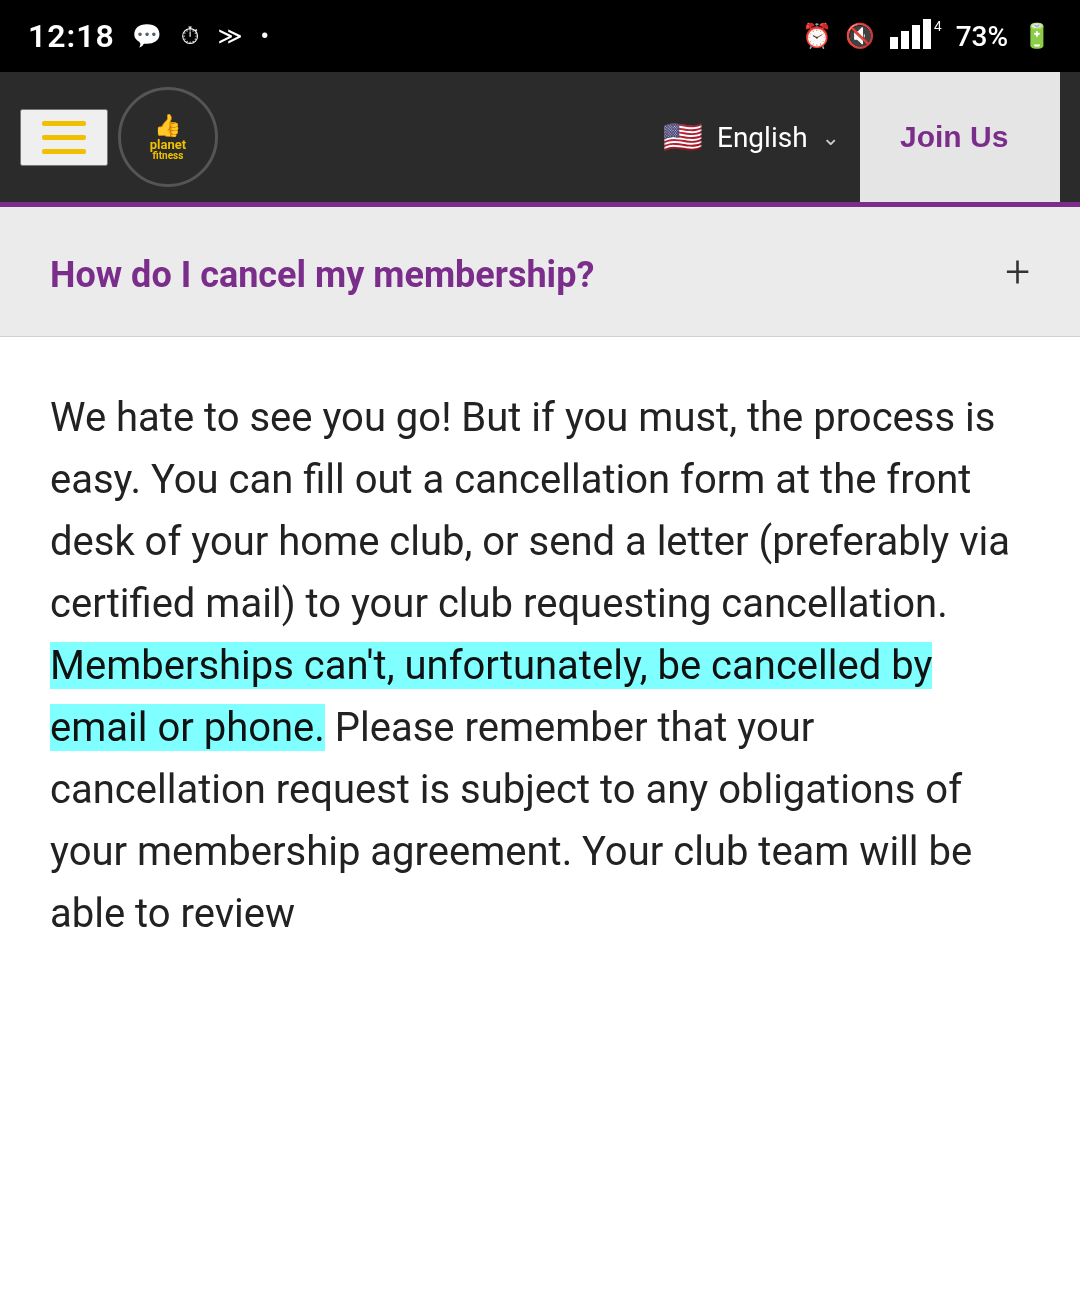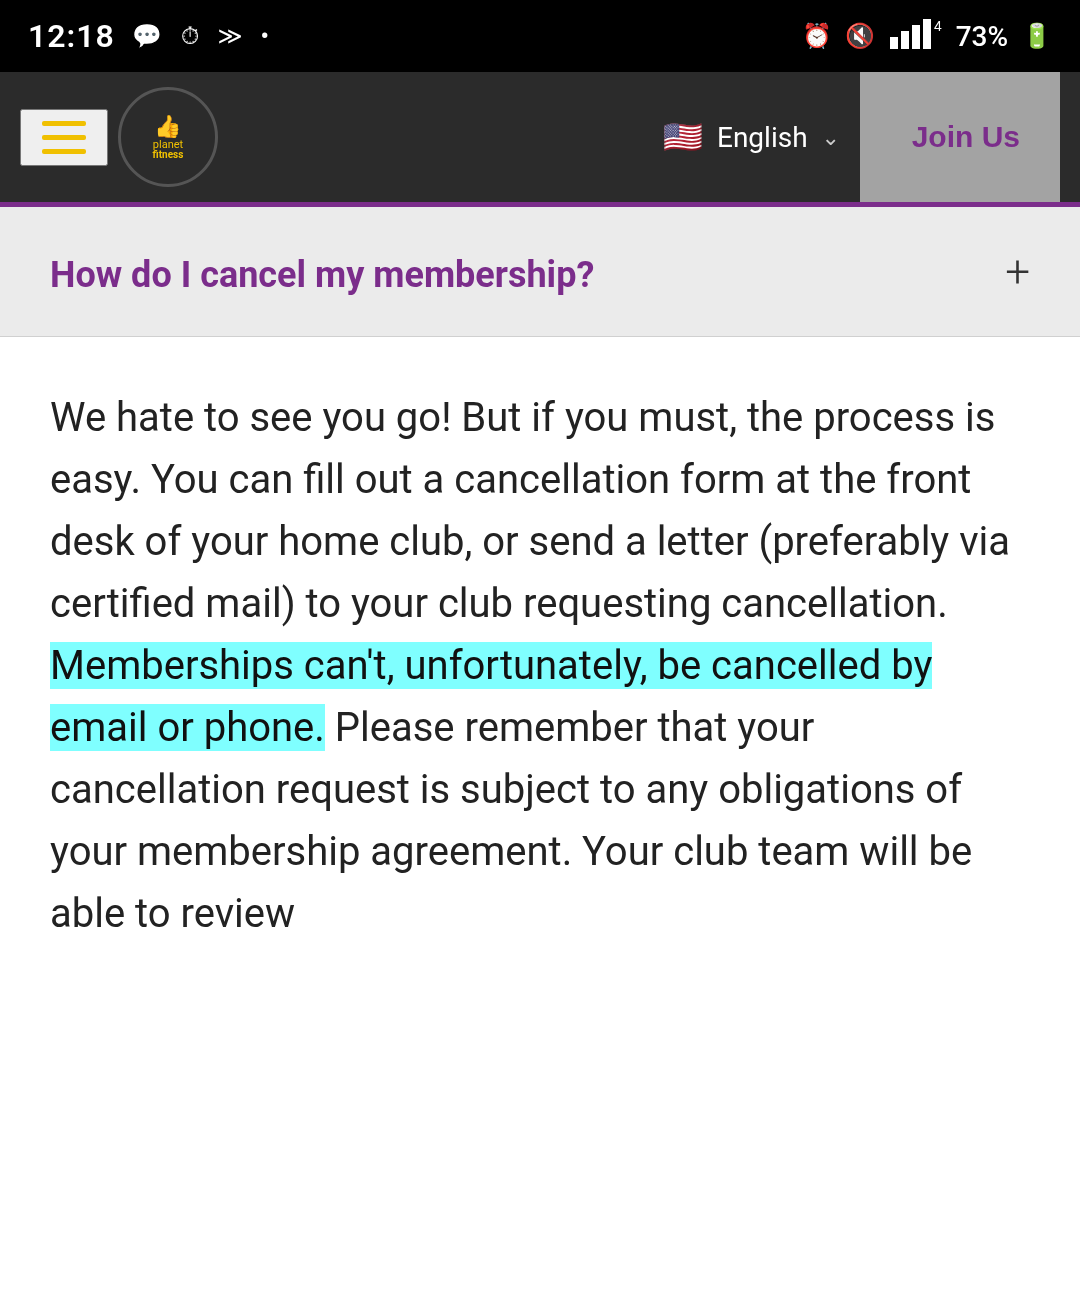--- a/index.html
+++ b/index.html
@@ -86,22 +86,22 @@
       display: flex;
       align-items: center;
       justify-content: center;
       overflow: hidden;
     }
     .logo-inner {
       text-align: center;
       color: #f0c000;
     }
     .logo-text-top {
-      font-size: 11px;
-      font-weight: 400;
+      font-size: 13px;
+      font-weight: 700;
       color: #f0c000;
       line-height: 1;
     }
     .logo-text-bottom {
       font-size: 10px;
       font-weight: 700;
       color: #f0c000;
       line-height: 1;
     }
     .logo-thumb {
@@ -116,32 +116,32 @@
       gap: 14px;
       color: #ffffff;
       font-size: 28px;
       cursor: pointer;
       padding: 10px 20px;
     }
     .flag-emoji { font-size: 32px; }
     .chevron-down { font-size: 22px; color: #cccccc; }
 
     .join-us-btn {
-      background: #a3a3a3;
+      background: #e5e5e5;
       color: #7b2d8b;
       font-size: 30px;
       font-weight: 700;
       border: none;
       padding: 28px 40px;
       cursor: pointer;
       height: 130px;
       min-width: 200px;
       display: flex;
       align-items: center;
-      justify-content: flex-end;
+      justify-content: flex-start;
     }
 
     
     .purple-line {
       height: 5px;
       background: #7b2d8b;
       width: 100%;
     }
 
     

